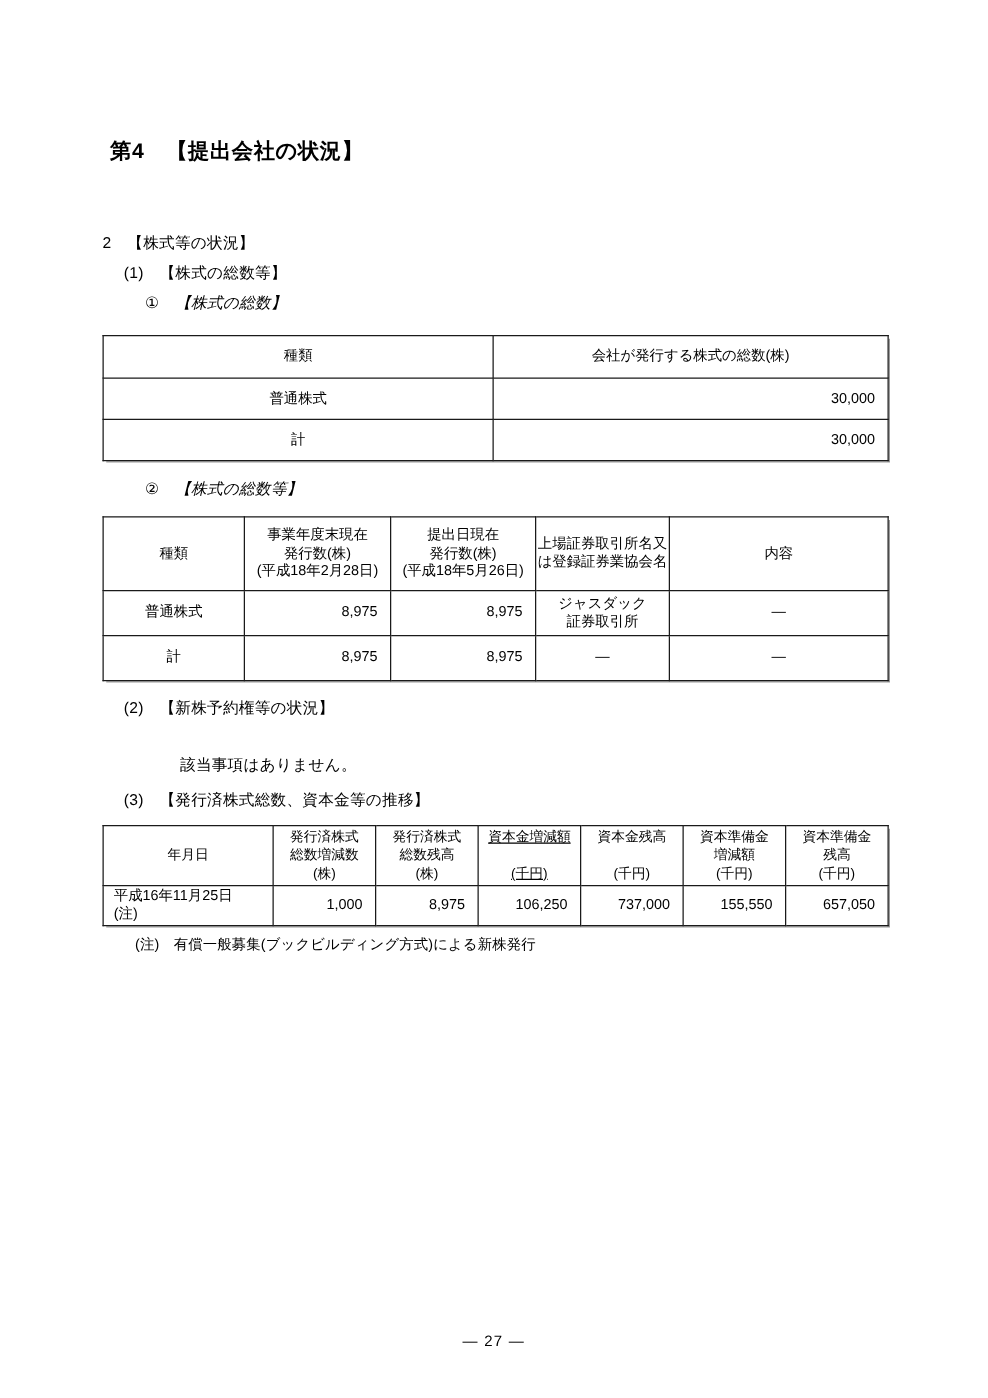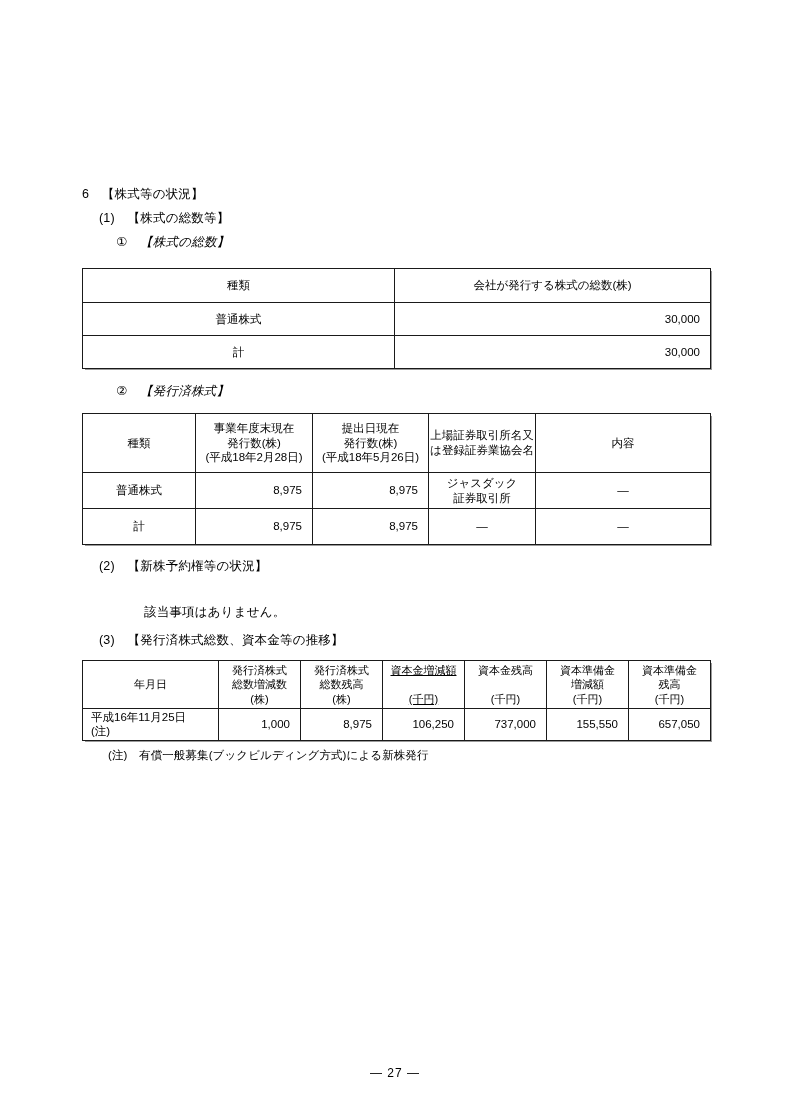--- a/index.html
+++ b/index.html
@@ -138,22 +138,23 @@
     font-size: 12px;
     letter-spacing: 1px;
     white-space: pre;
   }
 </style>
 </head>
 <body>
 
 <div class="page">
 
-
-  <div class="lvl1">6　【株式等の状況】</div>
+  <div class="doc-title">第4　【提出会社の状況】</div>
+
+  <div class="lvl1">2　【株式等の状況】</div>
 
   <div class="lvl2" style="top:210px;">(1)　【株式の総数等】</div>
 
   <div class="lvl3" style="top:234px;">①　【株式の総数】</div>
 
   <table class="tbl" id="tbl-shares-total">
     <colgroup>
         <col style="width:312px">
         <col style="width:316px">
       </colgroup>
@@ -166,21 +167,21 @@
         <td class="c-center">普通株式</td>
         <td class="c-right">30,000</td>
       </tr>
       <tr>
         <td class="c-center">計</td>
         <td class="c-right">30,000</td>
       </tr>
     </tbody>
   </table>
 
-  <div class="lvl3" style="top:383px;">②　【発行済株式】</div>
+  <div class="lvl3" style="top:383px;">②　【株式の総数等】</div>
 
   <table class="tbl" id="tbl-issued">
     <colgroup>
       <col style="width:113px">
         <col style="width:117px">
         <col style="width:116px">
       <col style="width:107px">
         <col style="width:175px">
     </colgroup>
     <tbody>

